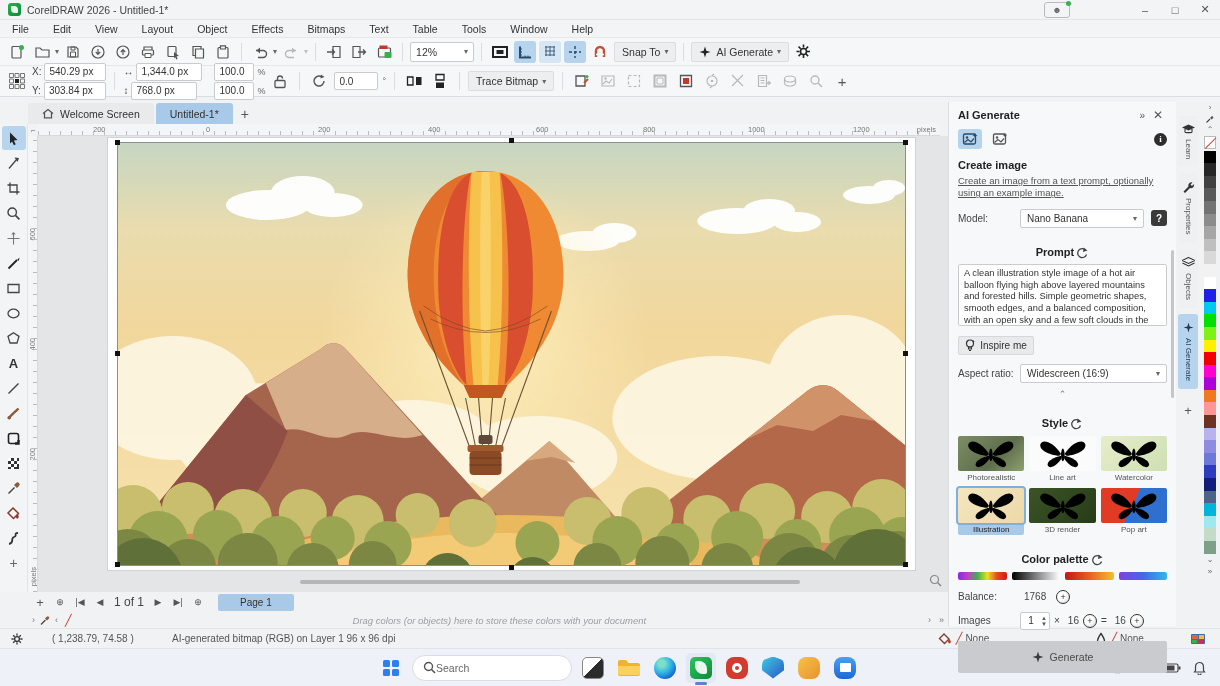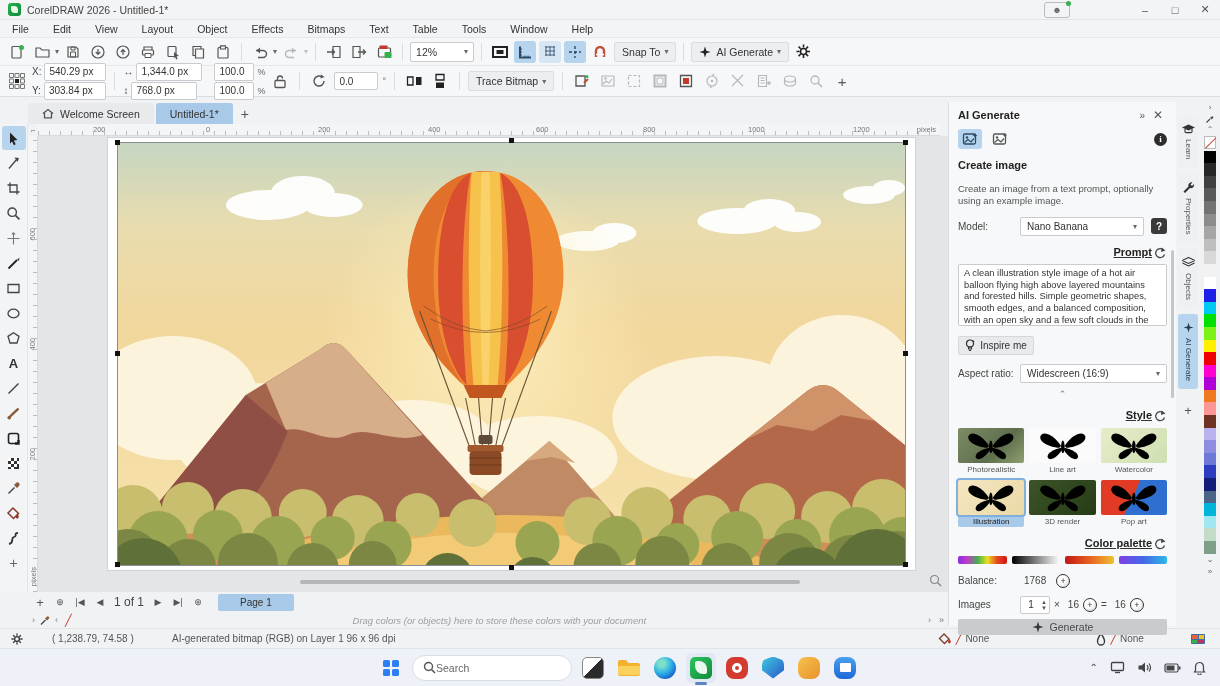--- a/index.html
+++ b/index.html
@@ -98,26 +98,26 @@
   
   #panel { left:948px; top:102px; width:228px; height:524px; background:#f7f8f9; border-left:1px solid #dcdde0; padding:6px 9px 0 9px; }
   #panel-head { display:flex; align-items:center; }
   #panel-title { font-size:11px; font-weight:bold; color:#222; flex:1; }
   .head-ic { color:#555; font-size:10px; padding:0 4px; }
   #mode-row { display:flex; align-items:center; margin-top:7px; }
   .mode-btn { width:24px; height:20px; border-radius:3px; display:flex; align-items:center; justify-content:center; margin-right:6px; }
   .mode-btn.sel { background:#b7d4ee; }
   #info-ic { margin-left:auto; width:13px; height:13px; border-radius:50%; background:#2d2d2d; color:#fff; font-size:9px; font-weight:bold; display:flex; align-items:center; justify-content:center; font-family:"Liberation Serif",serif; }
   .sect-title { font-size:11px; font-weight:bold; color:#222; margin-top:10px; }
-  #panel-desc { font-size:9.5px; color:#555; line-height:1.3; margin-top:12px; }
+  #panel-desc { font-size:9.5px; color:#555; line-height:1.3; margin-top:4px;text-decoration:underline; }
   .row { display:flex; align-items:center; margin-top:9px; }
   .row-label { font-size:10px; color:#444; width:62px; }
   .select { flex:1; height:19px; background:#fff; border:1px solid #c9cbce; border-radius:2px; display:flex; align-items:center; justify-content:space-between; padding:0 6px; font-size:10px; color:#333; }
   #help-btn { width:16px; height:16px; margin-left:7px; background:#3a3a3a; color:#fff; border-radius:3px; font-size:10px; font-weight:bold; display:flex; align-items:center; justify-content:center; }
-  .sect-row { display:flex; align-items:center; justify-content:flex-end; margin-top:10px;text-decoration:underline; }
+  .sect-row { display:flex; align-items:center; justify-content:center; margin-top:18px; }
   #prompt-box { margin-top:5px; width:100%; height:62px; background:#fff; border:1px solid #c9cbce; border-radius:2px; font-size:9.3px; color:#333; line-height:1.28; padding:3px 5px; resize:none; font-family:"Liberation Sans",sans-serif; }
   #inspire-btn { margin-top:8px; height:19px; width:76px; background:#e8eaec; border:1px solid #d5d7da; border-radius:2px; display:flex; align-items:center; justify-content:center; gap:5px; font-size:10px; color:#333; }
   #collapse-chev { text-align:center; color:#777; font-size:9px; margin-top:6px; }
   #style-grid { display:grid; grid-template-columns:1fr 1fr 1fr; gap:5px; margin-top:6px; }
   .style-item { display:flex; flex-direction:column; }
   .thumb { width:100%; height:35px; border-radius:2px; position:relative; overflow:hidden; }
   .style-item.sel .thumb { outline:2px solid #7fb0dc; }
   .style-label { font-size:8px; color:#555; text-align:center; padding:2px 0 1px 0; }
   .style-item.sel .style-label { background:#a9c9e8; color:#222; border-radius:0 0 2px 2px; }
   .t-photo { background:linear-gradient(135deg,#7d8d66,#5e6e4c 60%,#8fa070); }
@@ -131,21 +131,21 @@
   .pstrip { flex:1; height:8px; border-radius:2px; }
   .ps1 { background:linear-gradient(90deg,#8a2be2,#c040c0,#40b050,#e8e020,#e84820,#d01818); }
   .ps2 { background:linear-gradient(90deg,#000,#fff); }
   .ps3 { background:linear-gradient(90deg,#c01818,#e86020,#f0c030); }
   .ps4 { background:linear-gradient(90deg,#8040e0,#4468e8,#30b8e8); }
   .circ-ic { width:14px; height:14px; border-radius:50%; border:1.5px solid #333; display:flex; align-items:center; justify-content:center; font-size:9px; color:#333; background:radial-gradient(circle at 35% 35%, #fff 40%, #ccc); }
   #stepper { width:30px; height:18px; background:#fff; border:1px solid #c9cbce; border-radius:2px; display:flex; align-items:center; }
   #stepper .val { flex:1; text-align:center; font-size:10px; }
   #stepper .arrows { display:flex; flex-direction:column; font-size:6px; color:#555; line-height:1; padding-right:2px; }
   .calc-txt { font-size:10px; color:#444; margin:0 4px; }
-  #generate-btn { margin-top:5px; height:16px; background:#c9cbce; border-radius:2px; display:flex; align-items:center; justify-content:center; gap:6px; font-size:10.5px; color:#4a4a4a; }
+  #generate-btn { margin-top:11px; height:32px; background:#c9cbce; border-radius:2px; display:flex; align-items:center; justify-content:center; gap:6px; font-size:10.5px; color:#4a4a4a; }
   #panel-scroll { position:absolute; left:1171px; top:250px; width:3px; height:148px; background:#c4c6c9; border-radius:2px; }
 
   
   #docker-tabs { left:1177px; top:102px; width:22px; height:524px; display:flex; flex-direction:column; align-items:center; gap:6px; padding-top:14px; }
   .dtab { width:20px; padding:8px 0; border-radius:3px; background:#eef0f2; display:flex; flex-direction:column; align-items:center; gap:5px; }
   .dtab.sel { background:#b7d4ee; }
   .dtab-label { writing-mode:vertical-rl; font-size:8px; color:#555; }
   #docker-plus { font-size:13px; color:#555; margin-top:8px; }
 
   

